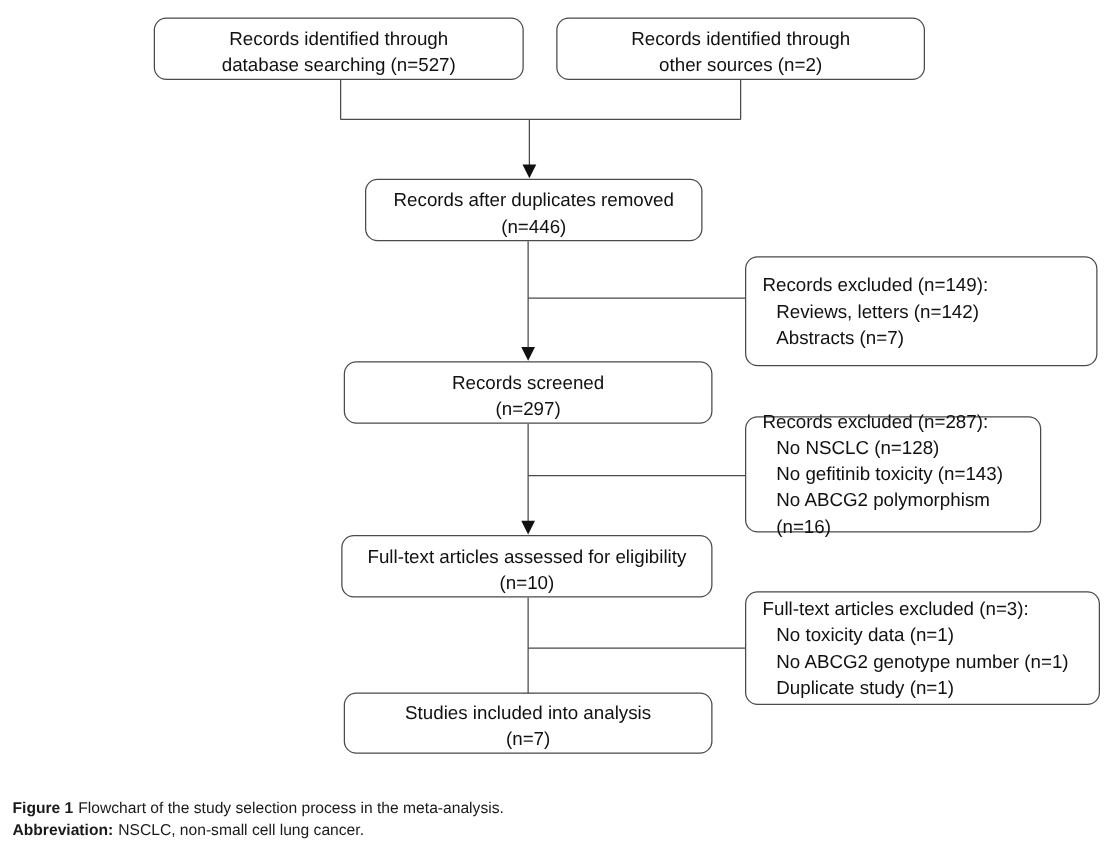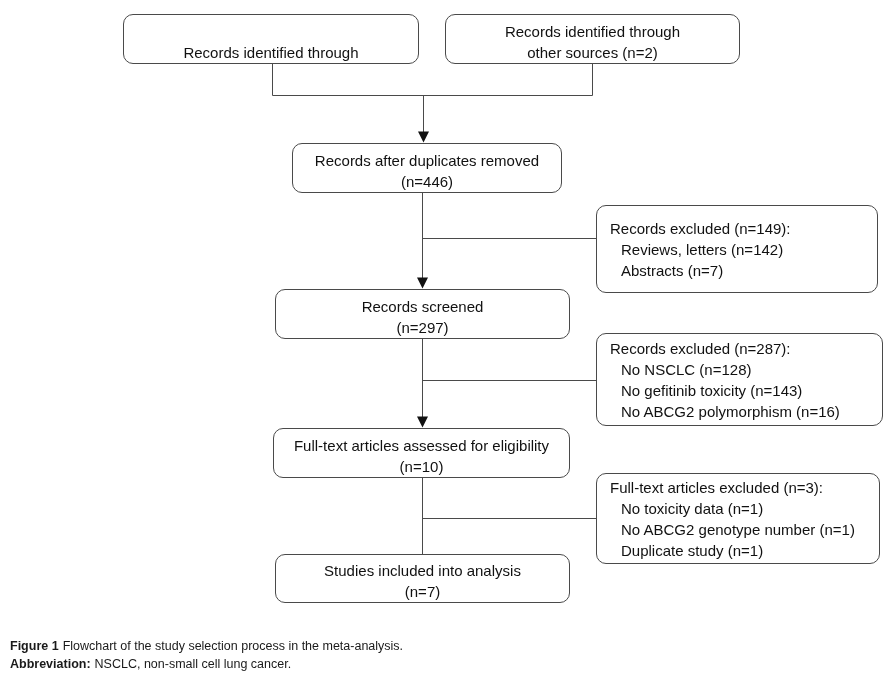--- a/index.html
+++ b/index.html
@@ -86,20 +86,21 @@
       <polygon points="417,416.5 428,416.5 422.5,427.5"></polygon>
     </g>
     <g>
       <path d="M422.5,478 V555 M422.5,518.5 H596"></path>
       <polygon points="417,554.5 428,554.5 422.5,565.5"></polygon>
     </g>
   </svg>
 
   <div class="box center" style="left:123px; top:14px; width:296px; height:50px;">
     <div class="line">Records identified through</div>
+    <div class="line">database searching (n=527)</div>
   </div>
 
   <div class="box center" style="left:445px; top:14px; width:295px; height:50px;">
     <div class="line">Records identified through</div>
     <div class="line">other sources (n=2)</div>
   </div>
 
   <div class="box center" style="left:292px; top:143px; width:270px; height:50px;">
     <div class="line">Records after duplicates removed</div>
     <div class="line">(n=446)</div>
@@ -109,21 +110,21 @@
     <div class="line">Records excluded (n=149):</div>
     <div class="line indent">Reviews, letters (n=142)</div>
     <div class="line indent">Abstracts (n=7)</div>
   </div>
 
   <div class="box center" style="left:275px; top:289px; width:295px; height:50px;">
     <div class="line">Records screened</div>
     <div class="line">(n=297)</div>
   </div>
 
-  <div class="box side" style="left:596px; top:333px; width:287px; height:93px;">
+  <div class="box side" style="left:596px; top:333px; width:237px; height:93px;">
     <div class="line">Records excluded (n=287):</div>
     <div class="line indent">No NSCLC (n=128)</div>
     <div class="line indent">No gefitinib toxicity (n=143)</div>
     <div class="line indent">No ABCG2 polymorphism (n=16)</div>
   </div>
 
   <div class="box center" style="left:273px; top:428px; width:297px; height:50px;">
     <div class="line">Full-text articles assessed for eligibility</div>
     <div class="line">(n=10)</div>
   </div>

